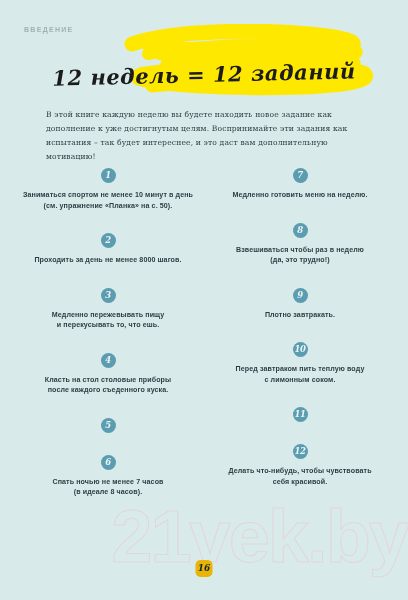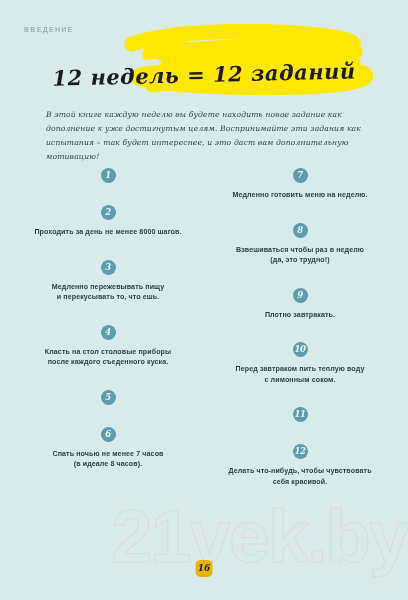--- a/index.html
+++ b/index.html
@@ -66,21 +66,20 @@
     transform: rotate(-1.4deg);
   }
 
   
   .intro {
     position: absolute;
     left: 46px;
     right: 40px;
     top: 108px;
     font-family: "DejaVu Serif", serif;
-    font-style: italic;
     font-size: 7.6px;
     line-height: 14px;
     color: #2f4247;
     text-align: left;
     letter-spacing: 0.15px;
   }
 
   
   .columns {
     position: absolute;
@@ -190,20 +189,22 @@
     <div class="title-text">12 недель = 12 заданий</div>
   </div>
 
   <div class="intro">В этой книге каждую неделю вы будете находить новое задание как дополнение к уже достигнутым целям. Воспринимайте эти задания как испытания – так будет интереснее, и это даст вам дополнительную мотивацию!</div>
 
   <div class="columns">
 
     <div class="col">
       <div class="task">
         <div class="badge">1</div>
+        <div class="task-text">Заниматься спортом не менее 10 минут в день
+(см. упражнение «Планка» на с. 50).</div>
       </div>
       <div class="gap-a"></div>
       <div class="task">
         <div class="badge">2</div>
         <div class="task-text">Проходить за день не менее 8000 шагов.</div>
       </div>
       <div class="gap-a"></div>
       <div class="task">
         <div class="badge">3</div>
         <div class="task-text">Медленно пережевывать пищу

